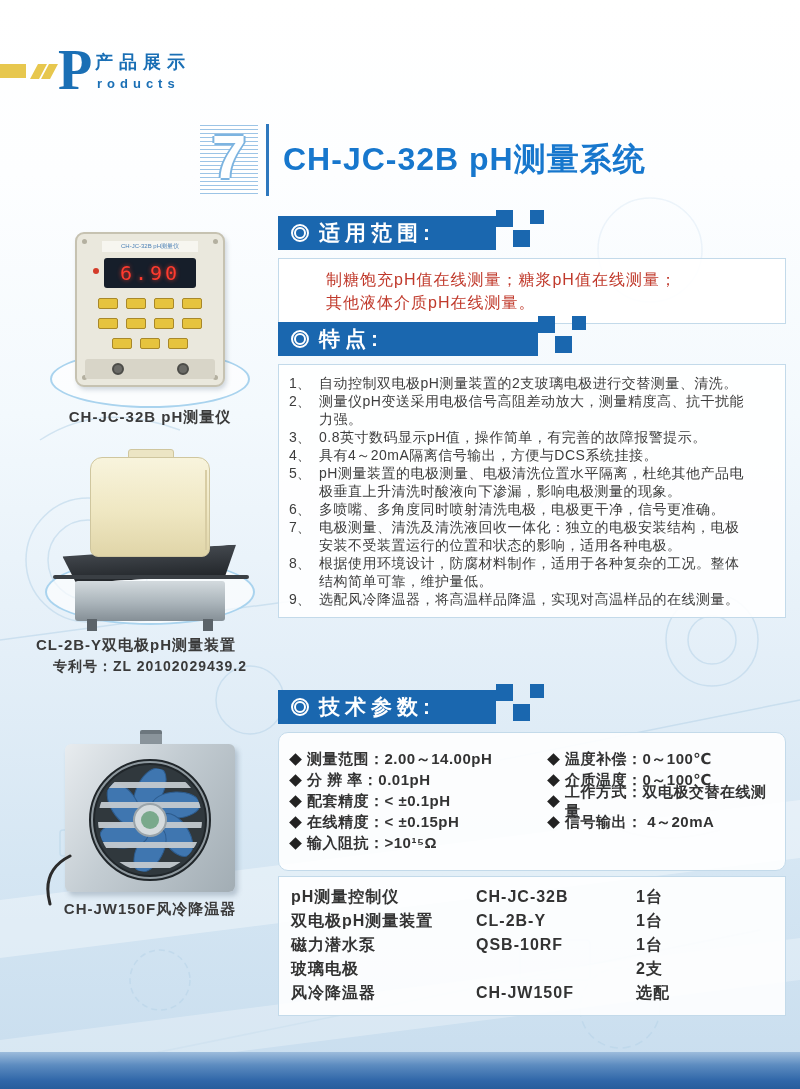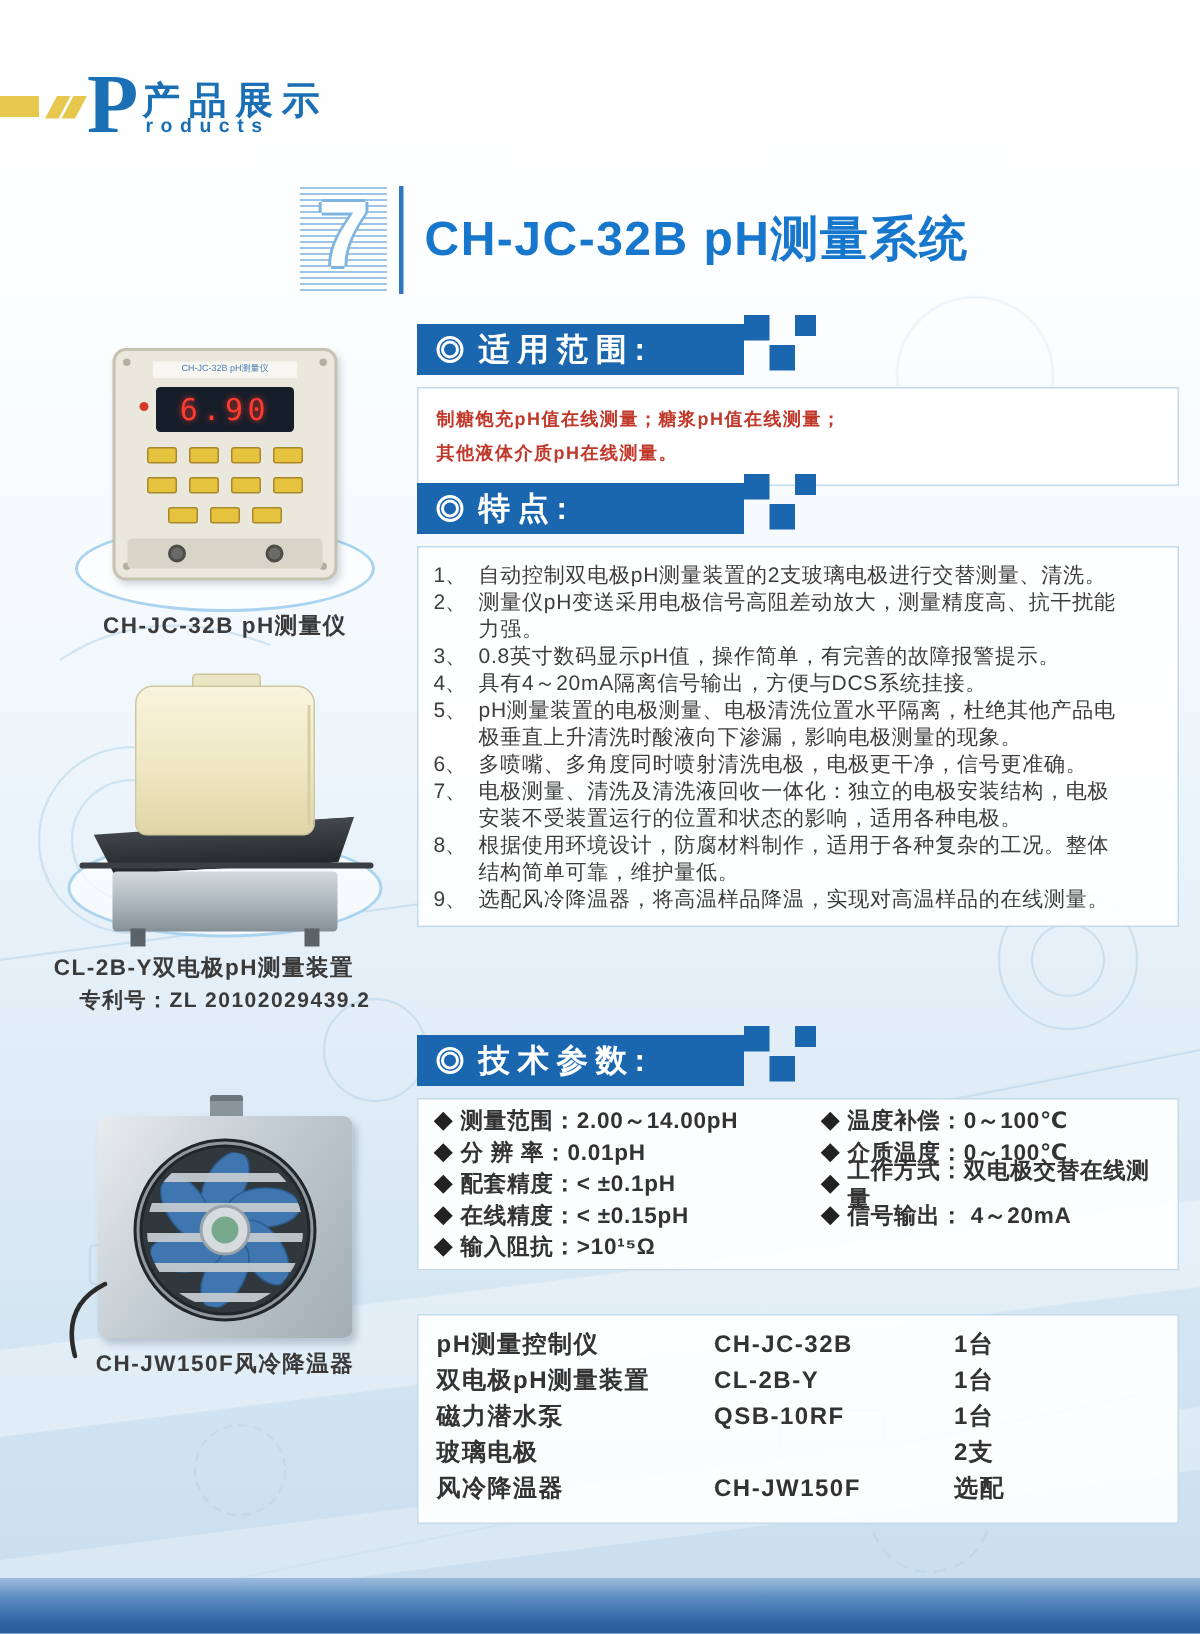--- a/index.html
+++ b/index.html
@@ -11,21 +11,21 @@
   }
   .abs { position:absolute; }
 
   
   #watermark { position:absolute; inset:0; z-index:0; }
 
   
   #brand-dash { left:0; top:64px; width:26px; height:14px; background:#e7c74e; }
   .slash { top:64px; width:9px; height:15px; background:#e7c74e; transform:skewX(-28deg); }
   #logo-p { left:58px; top:42px; font-family:"Liberation Serif","DejaVu Serif",serif; font-weight:bold; font-size:56px; color:#1a6fb5; line-height:1; }
-  #logo-cn { left:95px; top:50px; font-size:25px; font-weight:bold; color:#1a6fb5; letter-spacing:6px; }
+  #logo-cn { left:95px; top:50px; font-size:18px; font-weight:bold; color:#1a6fb5; letter-spacing:6px; }
   #logo-en { left:97px; top:76px; font-size:13px; font-weight:bold; color:#1a6fb5; letter-spacing:5px; }
 
   
   #seven-block { left:200px; top:122px; width:58px; height:72px; text-align:center;
     background:repeating-linear-gradient(180deg,#ffffff 0 3px,#9cc4e6 3px 4px); }
   #seven-num { font-size:62px; line-height:70px; font-weight:bold; color:#ffffff;
     text-shadow:-2px 0 0 #7db4e0,2px 0 0 #7db4e0,0 -2px 0 #7db4e0,0 2px 0 #7db4e0; }
   #title-divider { left:266px; top:124px; width:3px; height:72px; background:#2e78be; }
   #page-title { left:283px; top:138px; font-size:32px; font-weight:bold; color:#1777cd; letter-spacing:1px; }
 
@@ -39,30 +39,30 @@
   .bullseye::after { content:""; width:8px; height:8px; border:2px solid #fff; border-radius:50%; }
   .decor { position:relative; width:56px; height:34px; flex:none; }
   .decor i { position:absolute; background:#1a67af; display:block; }
   .decor .s1 { left:0;  top:-6px;  width:17px; height:17px; }
   .decor .s2 { left:17px; top:14px; width:17px; height:17px; }
   .decor .s3 { left:34px; top:-6px; width:14px; height:14px; }
   .secbox { margin-top:8px; background:rgba(255,255,255,.9); border:1px solid #c3daea; }
 
   
   #scope-box { padding:9px 12px; }
-  .scope-line { color:#c0392b; font-size:12px; font-weight:bold; line-height:23px; letter-spacing:1px; }
+  .scope-line { color:#c0392b; font-size:16px; font-weight:normal; line-height:23px; letter-spacing:1px;margin-left:35px; }
 
   
   #features-box { padding:9px 40px 9px 10px; }
   .feat { display:flex; color:#3d3d3d; font-size:14px; line-height:18px; }
   .feat .num { width:30px; flex:none; }
   .feat .txt { flex:1; letter-spacing:.5px; }
 
   
-  #params-box { padding:4px 10px; display:flex; }
+  #params-box { padding:16px 10px; display:flex;border-radius:10px; }
   .pcol { display:flex; flex-direction:column; }
   #pcol-left { width:258px; }
   #pcol-right { flex:1; }
   .param { display:flex; align-items:center; height:21px; font-size:15px; font-weight:bold; color:#333; letter-spacing:.5px; }
   .diamond { width:9px; height:9px; background:#222; transform:rotate(45deg); margin:0 7px 0 2px; flex:none; }
 
   
   #config-box { padding:8px 10px 10px 12px;margin-top:20px; }
   .crow { display:grid; grid-template-columns:185px 160px 1fr; font-size:16px; font-weight:bold; color:#333;
     line-height:24px; letter-spacing:1px; }
@@ -169,21 +169,21 @@
       </div>
   </div>
   <div class="secbox" id="scope-box">
     <div class="scope-line">制糖饱充pH值在线测量；糖浆pH值在线测量；</div>
     <div class="scope-line">其他液体介质pH在线测量。</div>
   </div>
 </div>
 
 <div class="sec" style="top:322px">
   <div class="secrow">
-    <div class="secbar" style="width:218px">
+    <div class="secbar" style="width:260px">
       <span class="bullseye"></span>
       <span>特点:</span>
     </div>
     <div class="decor">
         <i class="s1"></i>
         <i class="s2"></i>
         <i class="s3"></i>
       </div>
   </div>
   <div class="secbox" id="features-box">

